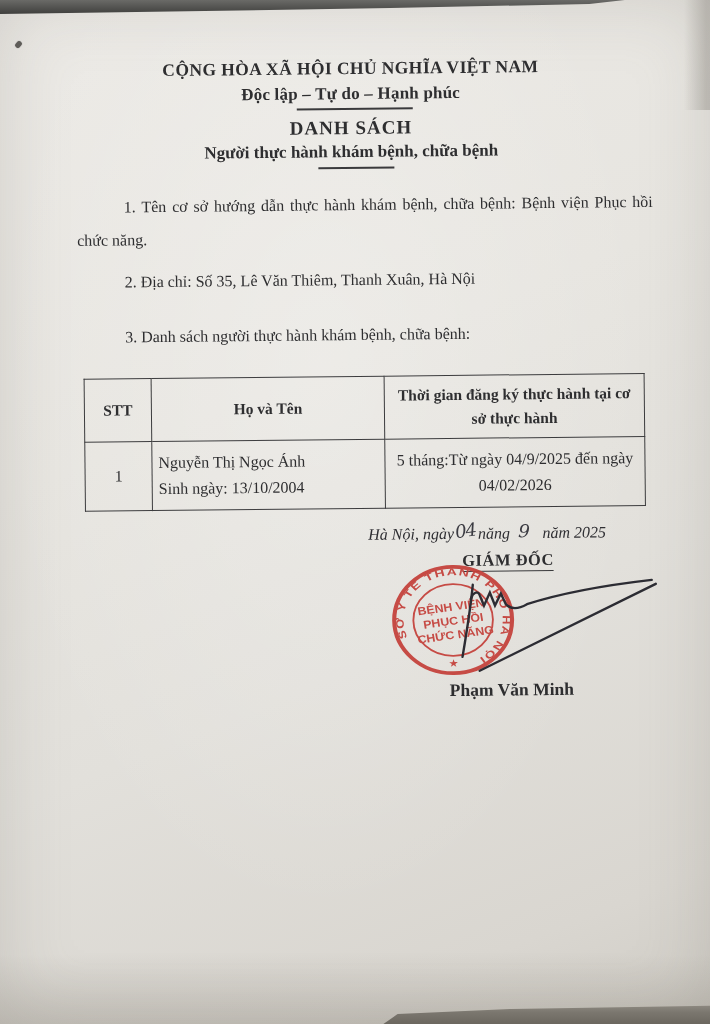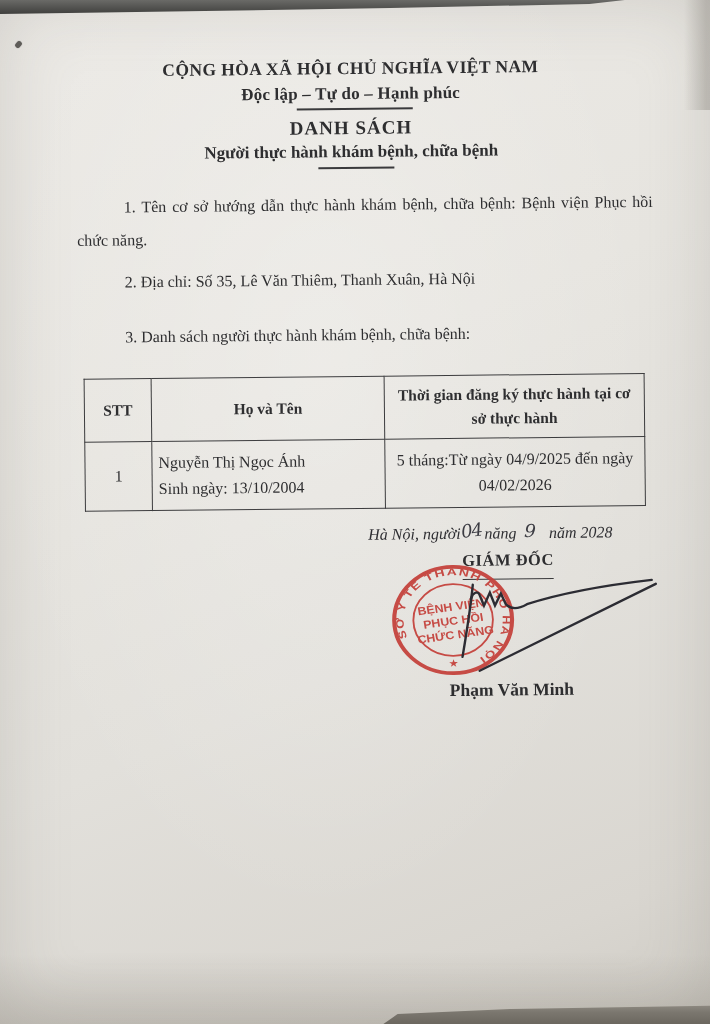--- a/index.html
+++ b/index.html
@@ -84,21 +84,21 @@
   .hand{
     font-style:italic;font-family:"DejaVu Serif",serif;font-size:18px;
     display:inline-block;color:#3b3b42;letter-spacing:-1px;
   }
   .hand-day{transform:rotate(-7deg) translateY(-2px);margin:0 2px 0 1px;}
   .hand-month{transform:rotate(4deg) translateY(-1px);margin:0 10px 0 8px;}
   .signer-title{
     left:395px;top:552px;width:225px;text-align:center;
     font-weight:bold;font-size:16.5px;letter-spacing:.5px;
   }
-  .signer-title span{border-bottom:1.6px solid #3a3a3c;padding-bottom:9px;}
+  .signer-title span{border-bottom:1.6px solid #3a3a3c;padding-bottom:1px;}
   .signer-name{
     left:430px;top:681px;width:160px;text-align:center;
     font-weight:bold;font-size:17.5px;
   }
   .stamp-svg{position:absolute;left:390px;top:565px;opacity:.93;}
   .sig-svg{position:absolute;left:398px;top:570px;}
 </style>
 </head>
 <body>
 
@@ -139,21 +139,21 @@
           <td class="c-stt">1</td>
           <td class="c-name">
             <div>Nguyễn Thị Ngọc Ánh</div>
             <div>Sinh ngày: 13/10/2004</div>
           </td>
           <td class="c-time">5 tháng:Từ ngày 04/9/2025 đến ngày 04/02/2026</td>
         </tr>
       </tbody>
     </table>
 
-    <div class="abs dateline"><span>Hà Nội, người</span><span class="hand hand-day">04</span><span>năng</span><span class="hand hand-month">9</span> <span>năm 2028</span></div>
+    <div class="abs dateline"><span>Hà Nội, ngày</span><span class="hand hand-day">04</span><span>năng</span><span class="hand hand-month">9</span> <span>năm 2025</span></div>
 
     <div class="abs signer-title"><span>GIÁM ĐỐC</span></div>
 
     <svg class="stamp-svg" width="124" height="112" viewBox="0 0 120 120" preserveAspectRatio="none">
       <g fill="none" stroke="#c4403a">
         <circle cx="60" cy="60" r="57" stroke-width="4"></circle>
         <circle cx="60" cy="60" r="38.5" stroke-width="1.8"></circle>
       </g>
       <defs>
         <path id="ringPath" d="M 16.5 80.3 A 48 48 0 1 1 80.3 103.5"></path>

